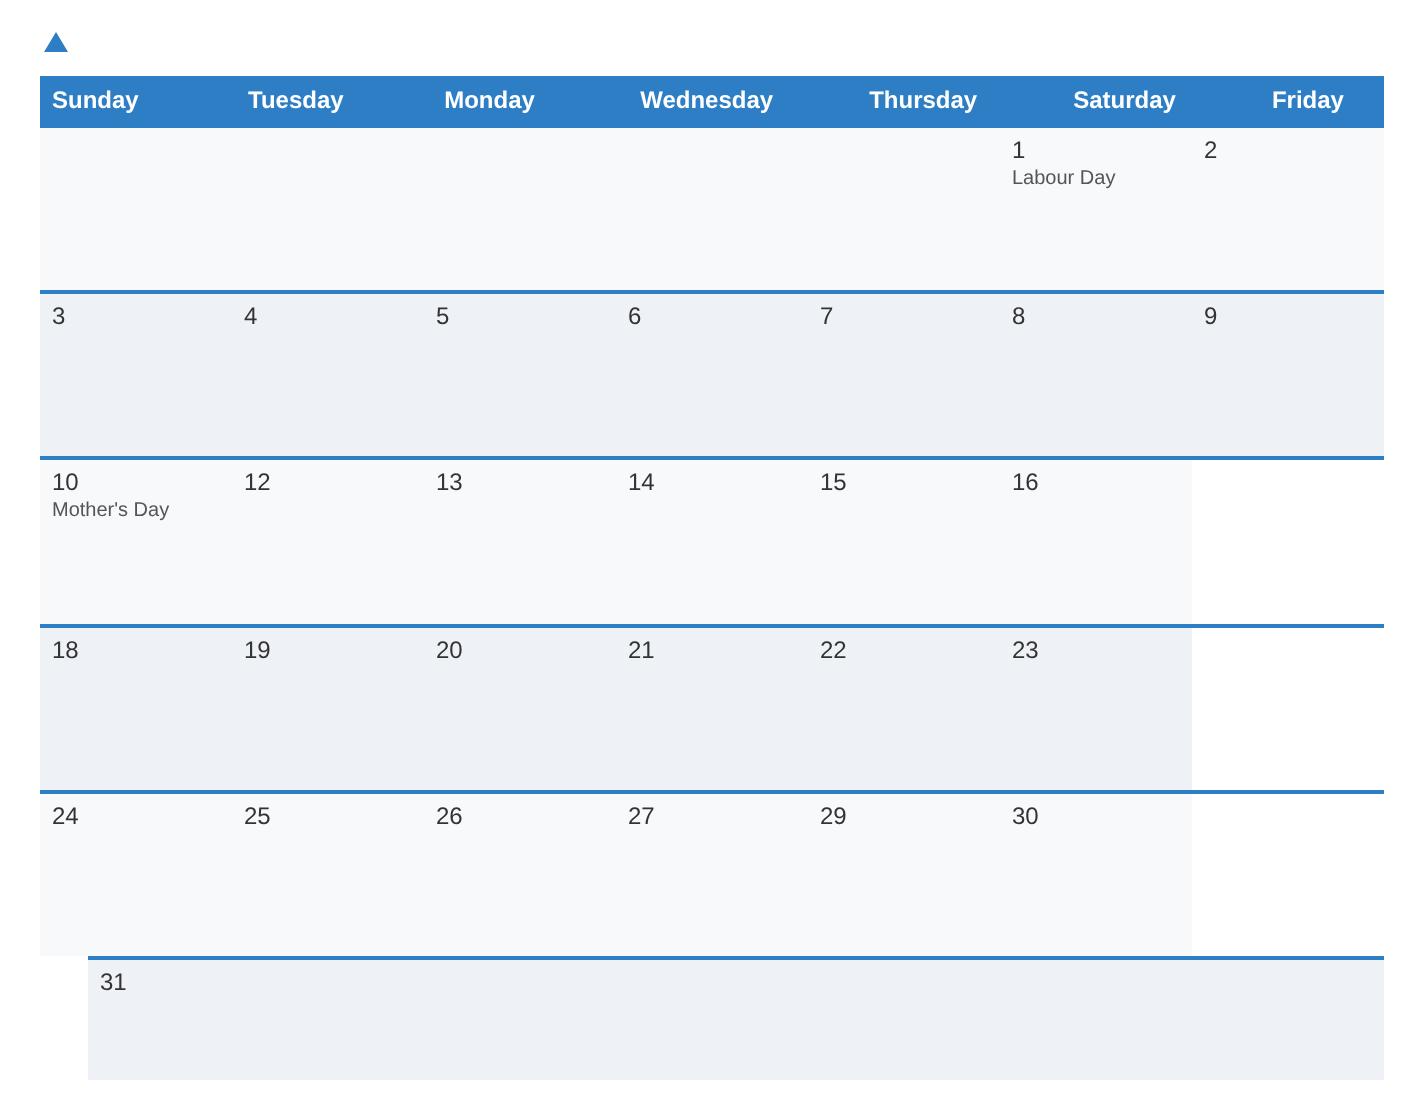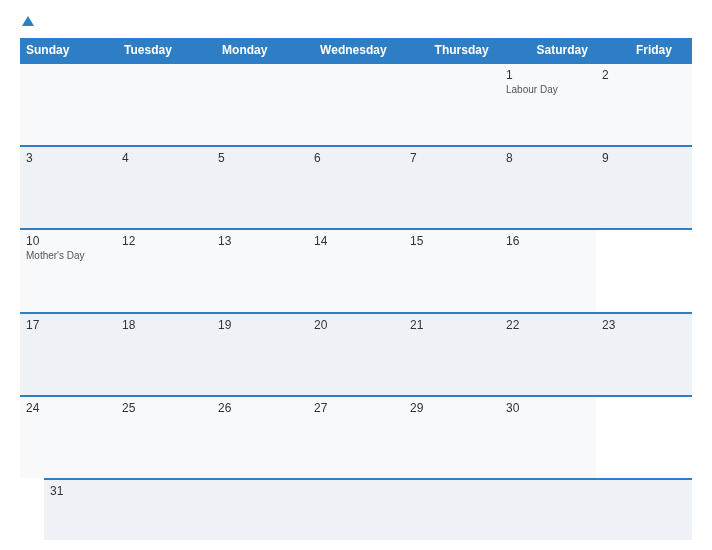--- a/index.html
+++ b/index.html
@@ -230,23 +230,20 @@
           </div>
           <div class="cal-cell">
             <span class="day-num">15</span>
           </div>
           <div class="cal-cell">
             <span class="day-num">16</span>
           </div>
         </div>
         <div class="cal-week">
           <div class="cal-cell">
-            <span class="day-num">17</span>
-          </div>
-          <div class="cal-cell">
             <span class="day-num">18</span>
           </div>
           <div class="cal-cell">
             <span class="day-num">19</span>
           </div>
           <div class="cal-cell">
             <span class="day-num">20</span>
           </div>
           <div class="cal-cell">
             <span class="day-num">21</span>

